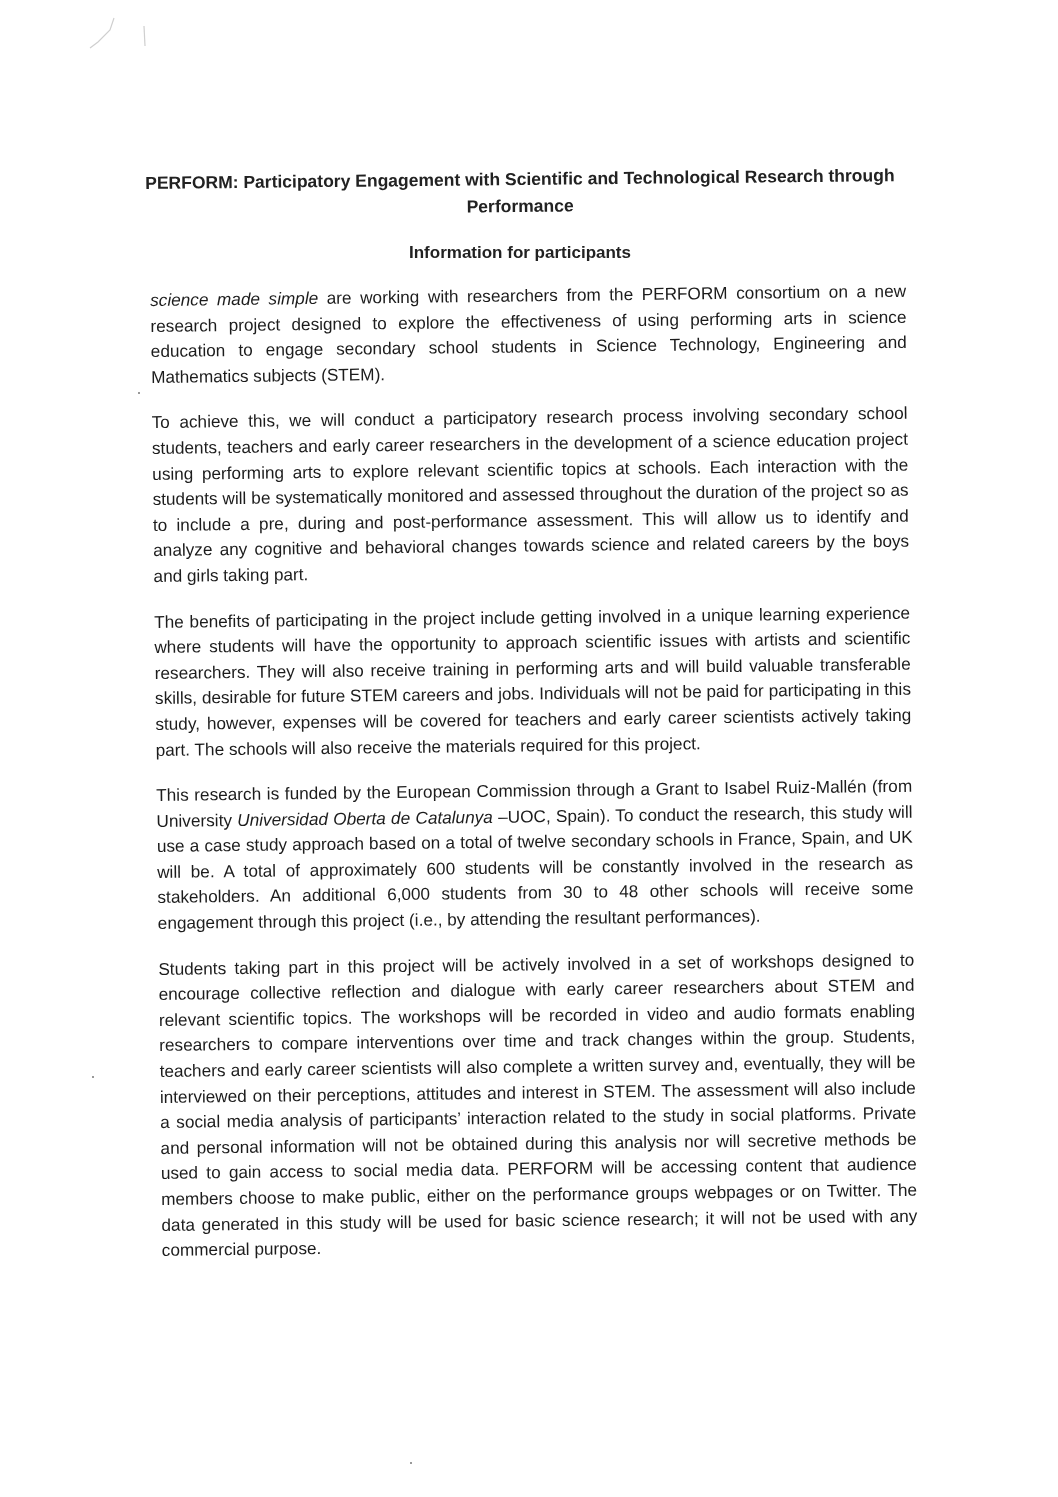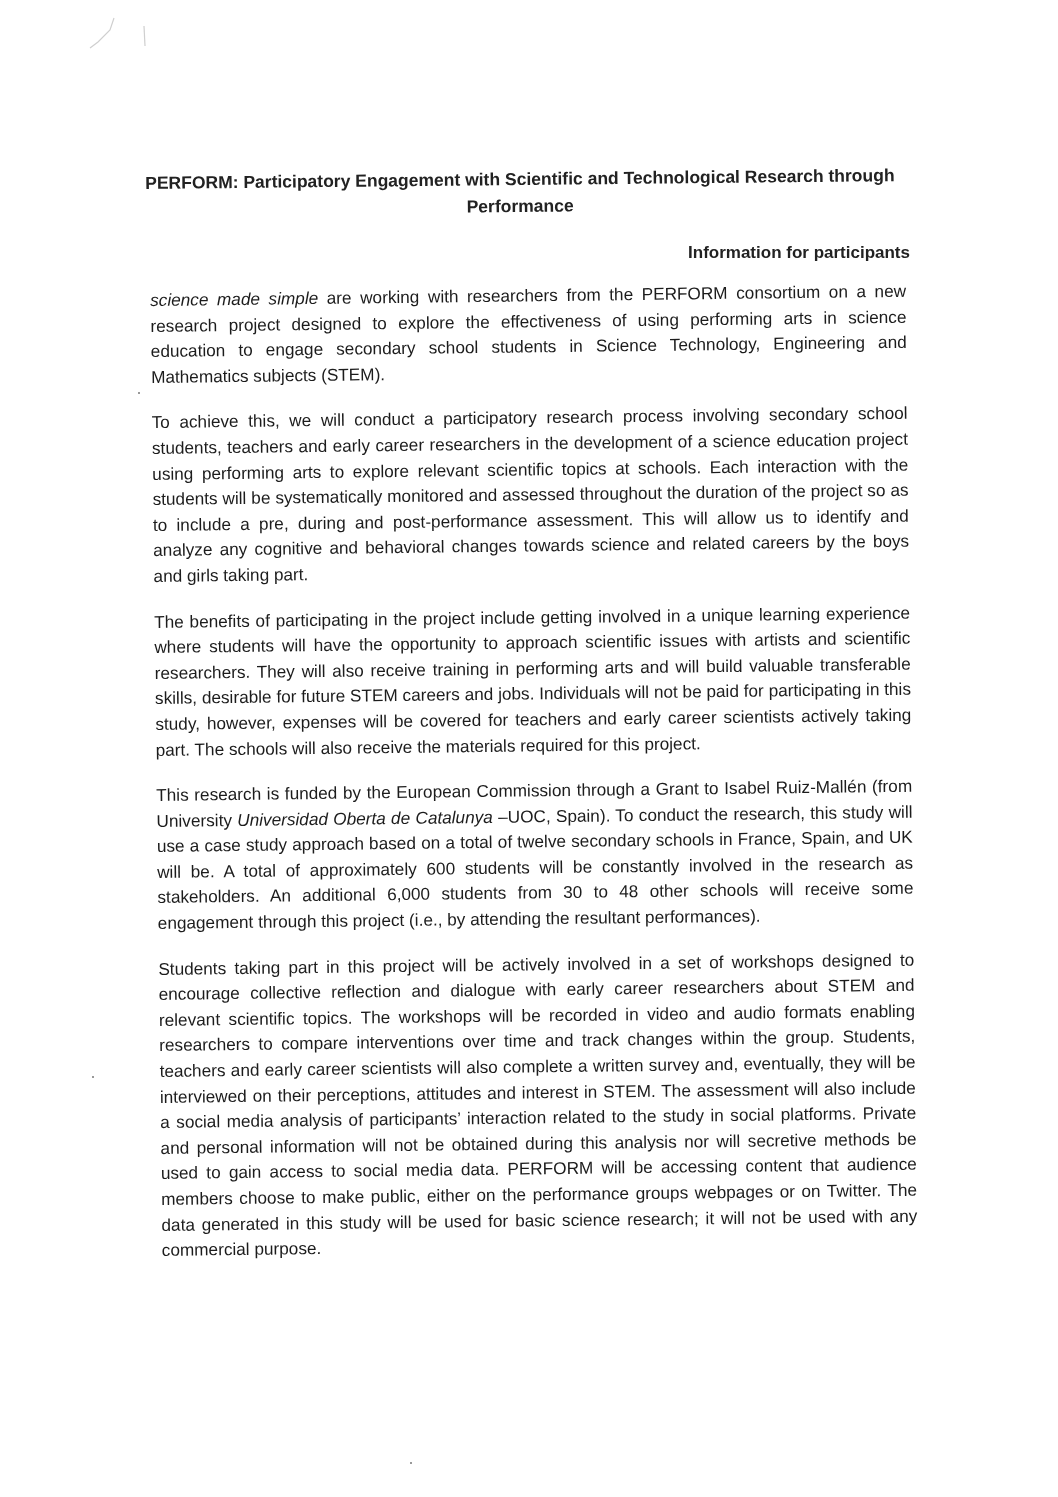--- a/index.html
+++ b/index.html
@@ -1,21 +1,21 @@
 <!DOCTYPE html>
 <html><head>
 <meta charset="utf-8">
 <style>
   html, body { margin: 0; padding: 0; background: #ffffff; }
   body { width: 1058px; height: 1497px; position: relative; overflow: hidden;
          font-family: "Liberation Sans", "DejaVu Sans", sans-serif; color: #1a1a1a; }
   .scribble { position: absolute; left: 84px; top: 12px; width: 80px; height: 40px; }
   .title { position: absolute; left: 130px; width: 780px; top: 166px; text-align: center;
            font-weight: bold; font-size: 17.5px; line-height: 27px; color: #222; transform: rotate(-0.6deg); }
-  .subtitle { position: absolute; left: 130px; width: 780px; top: 243px; text-align: right;
+  .subtitle { position: absolute; left: 130px; width: 780px; top: 243px; text-align: center;
               font-weight: bold; font-size: 17px; color: #222; }
   .body { position: absolute; left: 150px; width: 756px; top: 288px; transform: rotate(-0.7deg); transform-origin: left top; }
   .para { font-size: 17.2px; line-height: 25.6px; text-align: justify; margin: 0 0 20px 0; color: #1c1c1c; }
   .para em { font-style: italic; }
   .dot { position: absolute; width: 2px; height: 2px; background: #777; border-radius: 50%; }
 </style>
 </head>
 <body>
 
 <svg class="scribble" viewBox="0 0 80 40">

